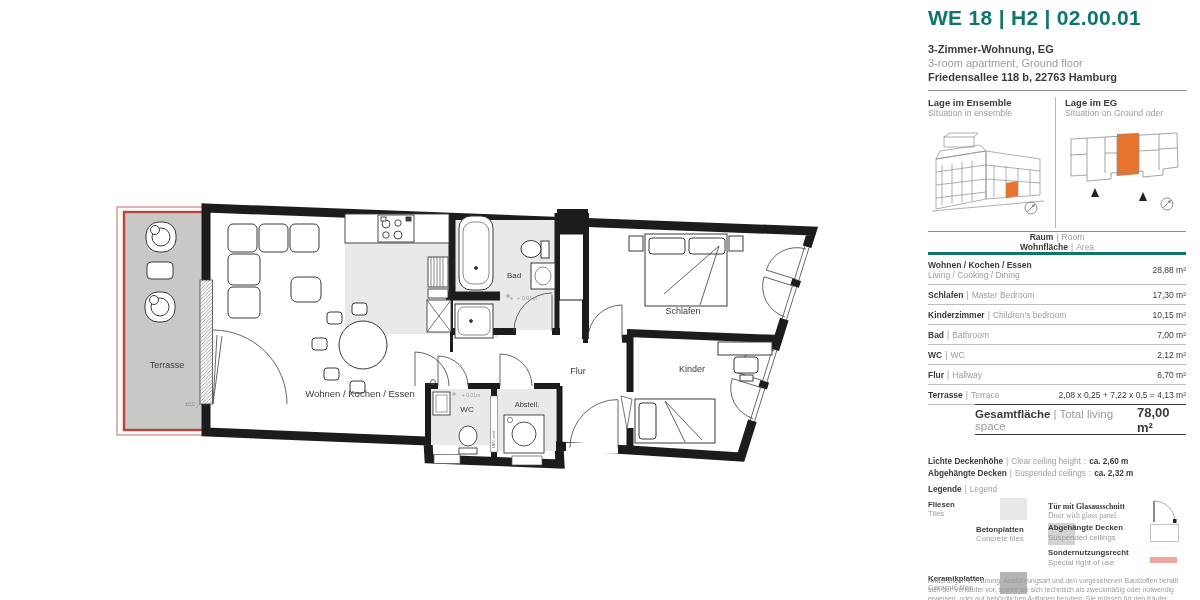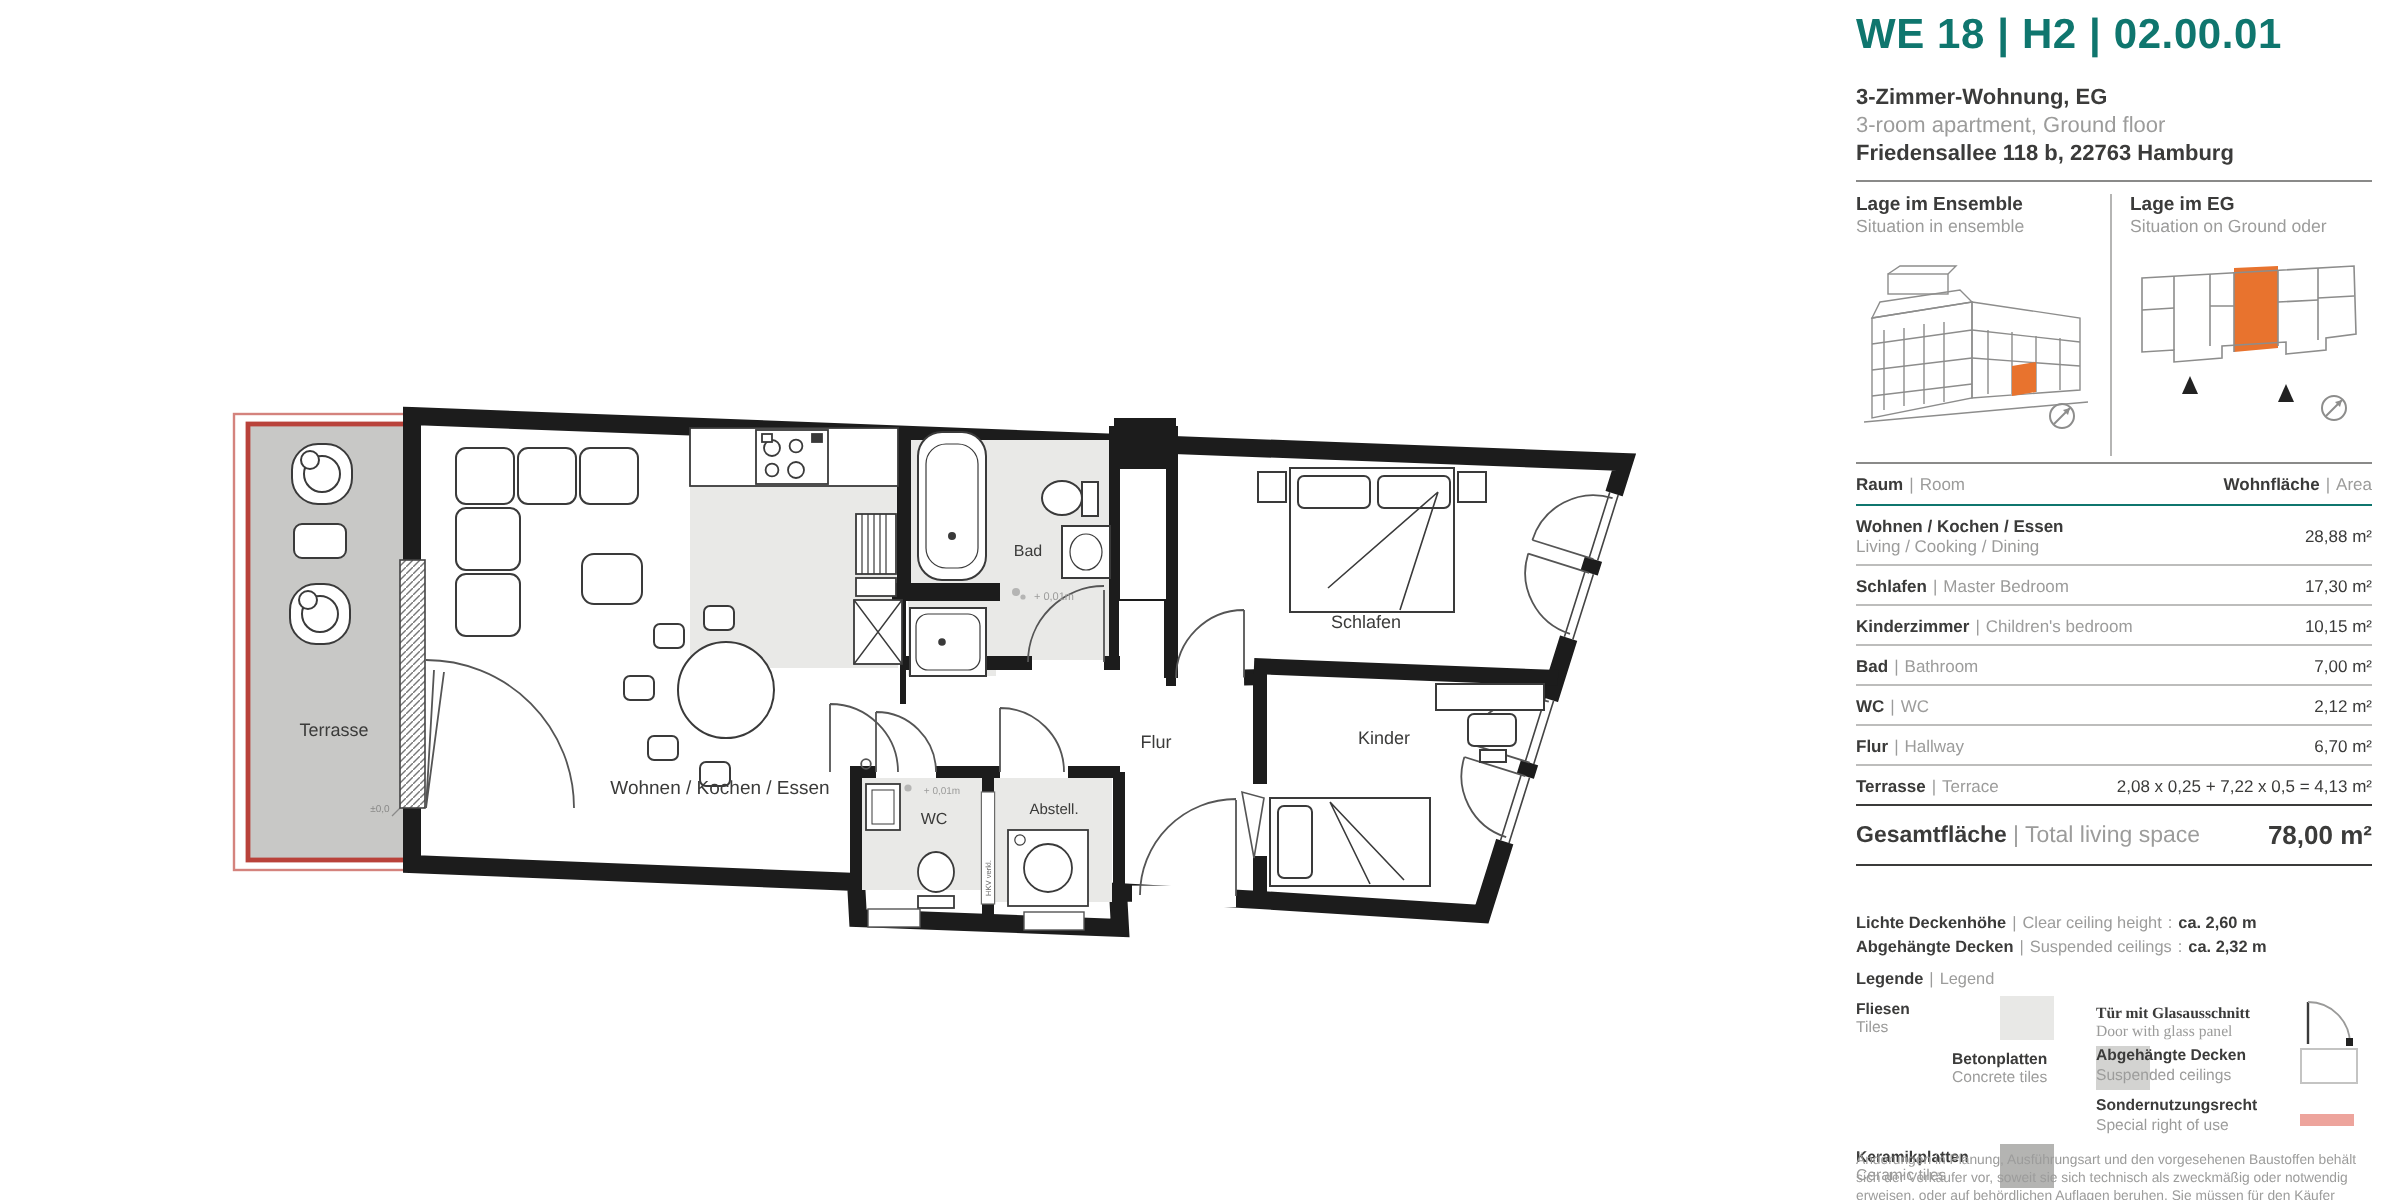--- a/index.html
+++ b/index.html
@@ -17,26 +17,26 @@
   .lage{position:absolute;top:97px;left:0;width:258px;height:133px;}
   .lage-divider{position:absolute;left:127px;top:0;width:1px;height:131px;background:#b5b5b4;}
   .lage-col1{position:absolute;left:0;top:0;width:120px;}
   .lage-col2{position:absolute;left:137px;top:0;width:121px;}
   .lage-h{font-size:9.5px;font-weight:700;line-height:11px;}
   .lage-s{font-size:8.8px;color:#9c9c9b;line-height:10px;}
   .sketch{position:absolute;top:24px;left:0;}
   
   .tbl{position:absolute;top:231px;left:0;width:258px;border-top:1px solid #8a8a89;}
   .trow{display:flex;align-items:center;justify-content:space-between;border-bottom:1px solid #bdbdbc;height:19px;font-size:8.5px;}
-  .trow.hdr{height:20px;border-bottom:1px solid #0f766e;}
+  .trow.hdr{height:20px;border-bottom:3px solid #0f766e;flex-direction:column;}
   .trow.two{height:29px;}
   .tname{line-height:10px;}
   .tval{font-size:8.5px;color:#3b3b3a;white-space:nowrap;}
   .total{display:flex;align-items:center;justify-content:space-between;height:29px;
-         border-top:1.8px solid #3b3b3a;border-bottom:1.8px solid #3b3b3a;margin-top:-1px;}
+         border-top:1.8px solid #3b3b3a;border-bottom:1.8px solid #3b3b3a;margin-top:-1px;margin-left:47px;}
   .total .tn{font-size:11.5px;}
   .total .tv{font-size:13px;font-weight:700;}
   
   .ceiling{position:absolute;top:456px;left:0;font-size:8.2px;line-height:11.5px;white-space:nowrap;}
   .legend-title{position:absolute;top:485px;left:0;font-size:8.2px;}
   .litem{position:absolute;display:flex;align-items:center;}
   .ltext{font-size:7.8px;line-height:9.5px;}
   .sw{flex:none;}
   .sw-tiles{width:27px;height:22px;background:#e8e8e6;}
   .sw-concrete{width:27px;height:22px;background:#d3d3d1;}

